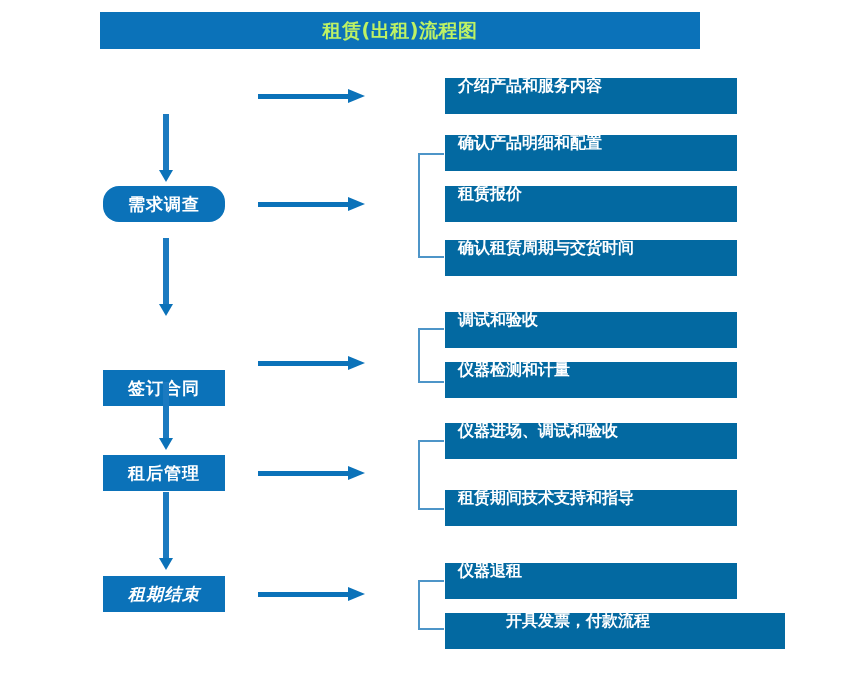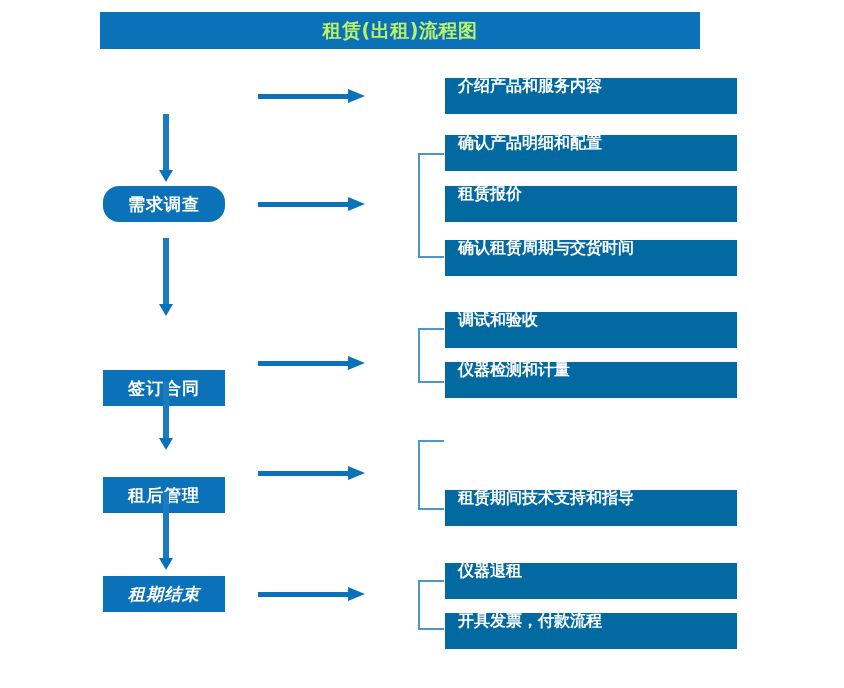--- a/index.html
+++ b/index.html
@@ -190,44 +190,47 @@
     <div class="head" style="top:56px;"></div>
   </div>
   <div class="bracket" style="top:328px;height:55px;"></div>
   <div class="detail-box" style="top:312px;">
     <span class="detail-text">调试和验收</span>
   </div>
   <div class="detail-box" style="top:362px;">
     <span class="detail-text">仪器检测和计量</span>
   </div>
 
-  <div class="stage-box" style="top:477px;">
+  <div class="stage-box" style="top:455px;">
     <span class="stage-text">租后管理</span>
   </div>
   <div class="h-arrow" style="top:466px;">
     <div class="shaft"></div>
     <div class="head"></div>
   </div>
   <div class="v-arrow" style="top:492px;height:78px;">
     <div class="shaft" style="height:66px;"></div>
     <div class="head" style="top:66px;"></div>
   </div>
   <div class="bracket" style="top:440px;height:70px;"></div>
+  <div class="detail-box" style="top:423px;">
+    <span class="detail-text">仪器进场、调试和验收</span>
+  </div>
   <div class="detail-box" style="top:490px;">
     <span class="detail-text">租赁期间技术支持和指导</span>
   </div>
 
   <div class="stage-box" style="top:576px;font-style:italic;">
     <span class="stage-text">租期结束</span>
   </div>
   <div class="h-arrow" style="top:587px;">
     <div class="shaft"></div>
     <div class="head"></div>
   </div>
   <div class="bracket" style="top:580px;height:50px;"></div>
   <div class="detail-box" style="top:563px;">
     <span class="detail-text">仪器退租</span>
   </div>
-  <div class="detail-box" style="top:613px;">
+  <div class="detail-box" style="top:613px;padding-left:48px;">
     <span class="detail-text">开具发票，付款流程</span>
   </div>
 
 </div>
 
 </body></html>

